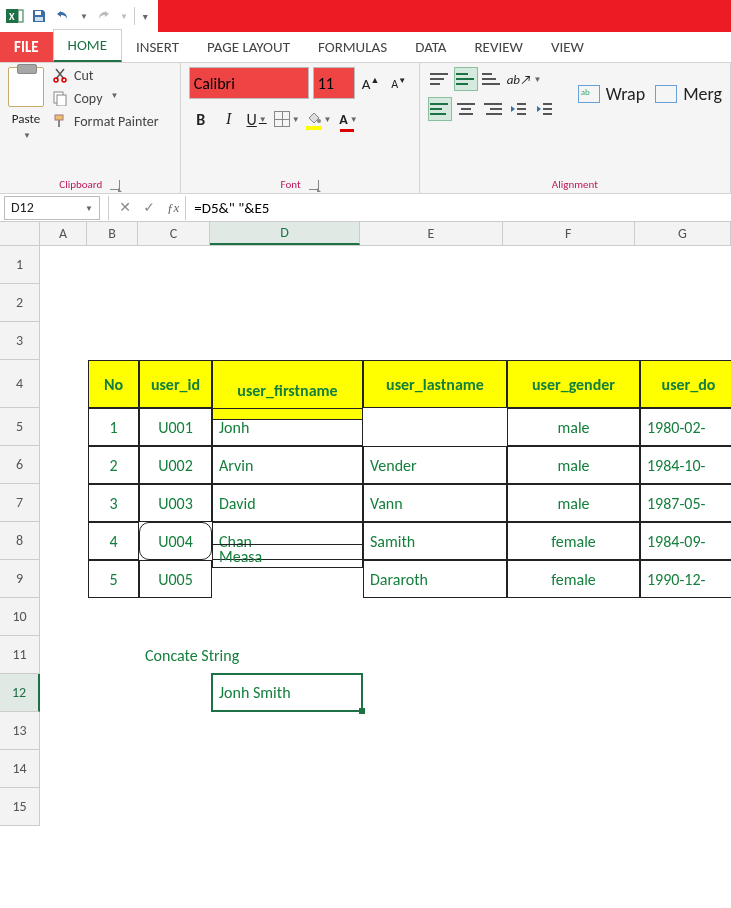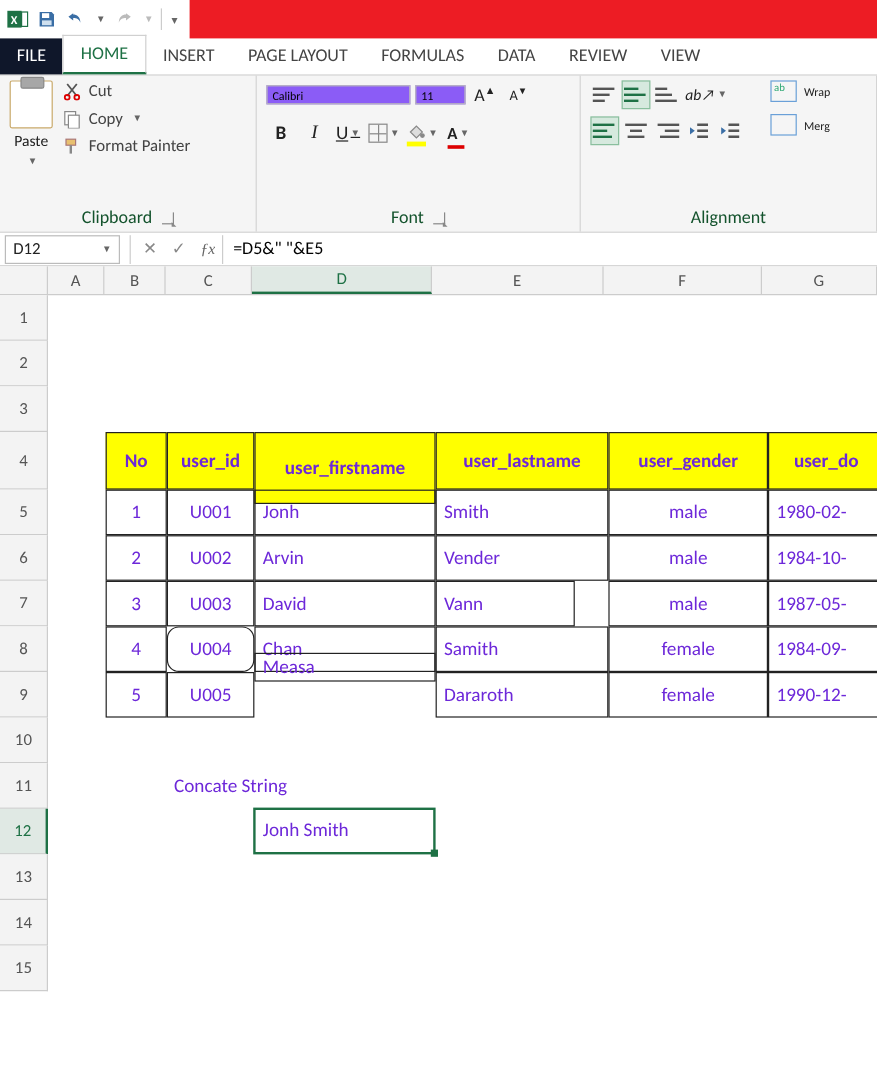--- a/index.html
+++ b/index.html
@@ -6,61 +6,61 @@
   body { background: #fff; width: 731px; height: 908px; overflow: hidden; font-size: 13px; color: #222; }
   
   .titlebar { height: 32px; background: #fff; display:flex; align-items:center; }
   .titlebar .icon-area { display:flex; align-items:center; gap:6px; padding:0 6px; }
   .titlebar .red-strip { flex:1; height:32px; background:#ed1c24; margin-left:4px; }
   .qat-btn { width:18px; height:18px; display:flex; align-items:center; justify-content:center; color:#555; }
   .qat-sep { width:1px; height:18px; background:#ccc; }
   
   .tabs { height:30px; display:flex; align-items:flex-end; background:#fff; }
   .tab { padding:6px 14px 6px 14px; font-size:15px; color:#444; cursor:pointer; }
-  .tab.file { background:#0f172a; color:#fff; font-weight:400; }
+  .tab.file { background:#ef4444; color:#fff; font-weight:700; }
   .tab.active { color:#1e7145; border-bottom:2px solid #1e7145; border-left:1px solid #d0d0d0; border-right:1px solid #d0d0d0; border-top:1px solid #d0d0d0; background:#fff; }
   
   .ribbon { height:132px; border-top:1px solid #d4d4d4; border-bottom:1px solid #d4d4d4; background:#f5f5f5; display:flex; }
   .group { border-right:1px solid #d4d4d4; padding:4px 8px 2px 8px; display:flex; flex-direction:column; justify-content:space-between; }
-  .group-label { text-align:center; font-size:15px; color:#14532d; padding-top:4px; display:flex; justify-content:center; align-items:center; gap:8px; }
+  .group-label { text-align:center; font-size:11px; color:#be185d; padding-top:4px; display:flex; justify-content:center; align-items:center; gap:8px; }
   .launcher { width:10px; height:10px; border:1px solid #888; border-top:none; border-left:none; position:relative; }
   .launcher::after { content:""; position:absolute; right:-3px; bottom:-3px; width:0; height:0; border-left:4px solid #888; border-top:4px solid transparent; }
   .clipboard-content { display:flex; gap:8px; }
   .paste { display:flex; flex-direction:column; align-items:center; gap:4px; }
   .paste-icon { width:36px; height:40px; background:#fff; border:1px solid #c9a96a; position:relative; border-radius:2px; }
   .paste-icon::before { content:""; position:absolute; top:-4px; left:8px; width:18px; height:8px; background:#a7a7a7; border:1px solid #888; border-radius:2px; }
   .paste-label { font-size:13px; }
   .clip-col { display:flex; flex-direction:column; gap:6px; }
-  .clip-row { display:flex; align-items:center; gap:6px; font-size:14px; color:#444; }
+  .clip-row { display:flex; gap:6px; font-size:14px; color:#444; }
   .scissors { width:16px; height:16px; }
   .copy-icon { width:16px; height:16px; }
   .brush-icon { width:16px; height:16px; }
   .font-content { display:flex; flex-direction:column; gap:8px; }
   .font-row1 { display:flex; gap:4px; align-items:center; }
   .font-row2 { display:flex; gap:4px; align-items:center; }
-  select, input.ribbon-input { height:16px; border:1px solid #bbb; background:#8b5cf6; font-size:10px; padding:0 4px; }
+  select, input.ribbon-input { height:32px; border:1px solid #bbb; background:#ef4444; font-size:16px; padding:0 4px; }
   .font-name { width:120px; }
   .font-size { width:42px; }
   .ribbon-btn { min-width:24px; height:24px; display:flex; align-items:center; justify-content:center; border:1px solid transparent; }
   .bold { font-weight:bold; font-size:16px; }
   .italic { font-style:italic; font-family:"Times New Roman",serif; font-size:16px; }
   .underline { text-decoration:underline; font-size:16px; }
   .border-icon { width:16px; height:16px; border:1px solid #888; position:relative; }
   .border-icon::before { content:""; position:absolute; left:50%; top:0; bottom:0; width:1px; background:#888; }
   .border-icon::after { content:""; position:absolute; top:50%; left:0; right:0; height:1px; background:#888; }
   .fill-swatch { position:absolute; bottom:0; left:0; width:16px; height:4px; background:#ffff00; }
   .fontcolor-icon { font-size:14px; font-weight:bold; }
   .fontcolor-swatch { position:absolute; bottom:-2px; left:2px; width:14px; height:3px; background:#d00; }
   .align-content { display:flex; flex-direction:column; gap:6px; }
   .align-row { display:flex; gap:2px; align-items:center; }
   .align-icon { width:20px; height:16px; display:flex; flex-direction:column; justify-content:space-around; }
   .align-icon span { height:2px; background:#555; }
   .align-icon.sel span { background:#1e7145; }
   .ribbon-btn.sel { background:#d6e9de; border:1px solid #8abf9e; }
-  .wrap-merge { display:flex; flex-direction:column; gap:10px; font-size:10px; padding-left:10px; }
+  .wrap-merge { display:flex; flex-direction:row; gap:10px; font-size:18px; padding-left:10px; }
   .wrap-merge .row { display:flex; align-items:center; gap:6px; }
   .wrap-icon { width:22px; height:18px; border:1px solid #6aa0d8; position:relative; }
   .wrap-icon::after { content:"ab"; font-size:9px; position:absolute; top:0; left:2px; color:#3a7; }
   .merge-icon { width:22px; height:18px; border:1px solid #6aa0d8; }
   .dd-caret { font-size:8px; color:#666; margin-left:2px; }
   
   .formula-bar { height:28px; display:flex; align-items:center; border-bottom:1px solid #ccc; }
   .namebox { width:96px; height:24px; border:1px solid #bbb; margin:0 4px; padding:0 6px; display:flex; align-items:center; justify-content:space-between; font-size:14px; }
   .fx-sep { width:1px; height:24px; background:#ccc; margin:0 4px; }
   .fx-btn { width:24px; height:24px; display:flex; align-items:center; justify-content:center; color:#888; font-size:14px; }
@@ -70,21 +70,21 @@
   .grid { display:flex; flex-direction:column; }
   .col-headers { display:flex; height:24px; background:#f3f3f3; border-bottom:1px solid #ccc; }
   .corner { width:40px; border-right:1px solid #ccc; background:#f3f3f3; }
   .ch { border-right:1px solid #ccc; display:flex; align-items:center; justify-content:center; font-size:14px; color:#555; }
   .ch.sel { background:#e0e9e4; color:#1e7145; border-bottom:2px solid #1e7145; }
   .gridbody { display:flex; }
   .row-headers { display:flex; flex-direction:column; }
   .rh { width:40px; border-right:1px solid #ccc; border-bottom:1px solid #ccc; background:#f3f3f3; display:flex; align-items:center; justify-content:center; font-size:14px; color:#555; }
   .rh.sel { background:#e0e9e4; color:#1e7145; border-right:2px solid #1e7145; }
   .cells { position:relative; flex:1; }
-  .abs-cell { position:absolute; display:flex; align-items:center; padding:0 6px; font-size:16px; color:#6d28d9; }
+  .abs-cell { position:absolute; display:flex; align-items:center; padding:0 6px; font-size:16px; color:#15803d; }
   .thead { background:#ffff00; font-weight:bold; justify-content:center; border:1px solid #222; }
   .tcell { border:1px solid #222; }
   .center { justify-content:center; }
   .sel-cell { position:absolute; border:2px solid #1e7145; background:#fff; }
   .sel-handle { position:absolute; right:-4px; bottom:-4px; width:6px; height:6px; background:#1e7145; }
   
 </style>
 </head>
 <body>
 
@@ -350,33 +350,32 @@
     <div class="cells" id="cells-area">
         <div class="abs-cell thead center" style="left: 48px; top: 114px; width: 51px; height: 48px;">No</div>
         <div class="abs-cell thead center" style="left: 99px; top: 114px; width: 73px; height: 48px;">user_id</div>
         <div class="abs-cell thead center" style="left: 172px; top: 114px; width: 151px; height: 60px;">user_firstname</div>
         <div class="abs-cell thead center" style="left: 323px; top: 114px; width: 144px; height: 48px;">user_lastname</div>
         <div class="abs-cell thead center" style="left: 467px; top: 114px; width: 133px; height: 48px;">user_gender</div>
         <div class="abs-cell thead center" style="left: 600px; top: 114px; width: 97px; height: 48px;">user_do</div>
         <div class="abs-cell tcell center" style="left: 48px; top: 162px; width: 51px; height: 38px;">1</div>
         <div class="abs-cell tcell center" style="left: 99px; top: 162px; width: 73px; height: 38px;">U001</div>
         <div class="abs-cell tcell" style="left: 172px; top: 162px; width: 151px; height: 38px;">Jonh</div>
-        <div class="abs-cell tcell" style="left: 323px; top: 162px; width: 144px; height: 38px;">Smith</div>
         <div class="abs-cell tcell center" style="left: 467px; top: 162px; width: 133px; height: 38px;">male</div>
         <div class="abs-cell tcell" style="left: 600px; top: 162px; width: 97px; height: 38px;">1980-02-</div>
         <div class="abs-cell tcell center" style="left: 48px; top: 200px; width: 51px; height: 38px;">2</div>
         <div class="abs-cell tcell center" style="left: 99px; top: 200px; width: 73px; height: 38px;">U002</div>
         <div class="abs-cell tcell" style="left: 172px; top: 200px; width: 151px; height: 38px;">Arvin</div>
         <div class="abs-cell tcell" style="left: 323px; top: 200px; width: 144px; height: 38px;">Vender</div>
         <div class="abs-cell tcell center" style="left: 467px; top: 200px; width: 133px; height: 38px;">male</div>
         <div class="abs-cell tcell" style="left: 600px; top: 200px; width: 97px; height: 38px;">1984-10-</div>
         <div class="abs-cell tcell center" style="left: 48px; top: 238px; width: 51px; height: 38px;">3</div>
         <div class="abs-cell tcell center" style="left: 99px; top: 238px; width: 73px; height: 38px;">U003</div>
         <div class="abs-cell tcell" style="left: 172px; top: 238px; width: 151px; height: 38px;">David</div>
-        <div class="abs-cell tcell" style="left: 323px; top: 238px; width: 116px; height: 38px;">Vann</div>
+        <div class="abs-cell tcell" style="left: 323px; top: 238px; width: 144px; height: 38px;">Vann</div>
         <div class="abs-cell tcell center" style="left: 467px; top: 238px; width: 133px; height: 38px;">male</div>
         <div class="abs-cell tcell" style="left: 600px; top: 238px; width: 97px; height: 38px;">1987-05-</div>
         <div class="abs-cell tcell center" style="left: 48px; top: 276px; width: 51px; height: 38px;">4</div>
         <div class="abs-cell tcell center" style="left: 99px; top: 276px; width: 73px; height: 38px; border-radius: 10px;">U004</div>
         <div class="abs-cell tcell" style="left: 172px; top: 276px; width: 151px; height: 38px;">Chan</div>
         <div class="abs-cell tcell" style="left: 323px; top: 276px; width: 144px; height: 38px;">Samith</div>
         <div class="abs-cell tcell center" style="left: 467px; top: 276px; width: 133px; height: 38px;">female</div>
         <div class="abs-cell tcell" style="left: 600px; top: 276px; width: 97px; height: 38px;">1984-09-</div>
         <div class="abs-cell tcell center" style="left: 48px; top: 314px; width: 51px; height: 38px;">5</div>
         <div class="abs-cell tcell center" style="left: 99px; top: 314px; width: 73px; height: 38px;">U005</div>

